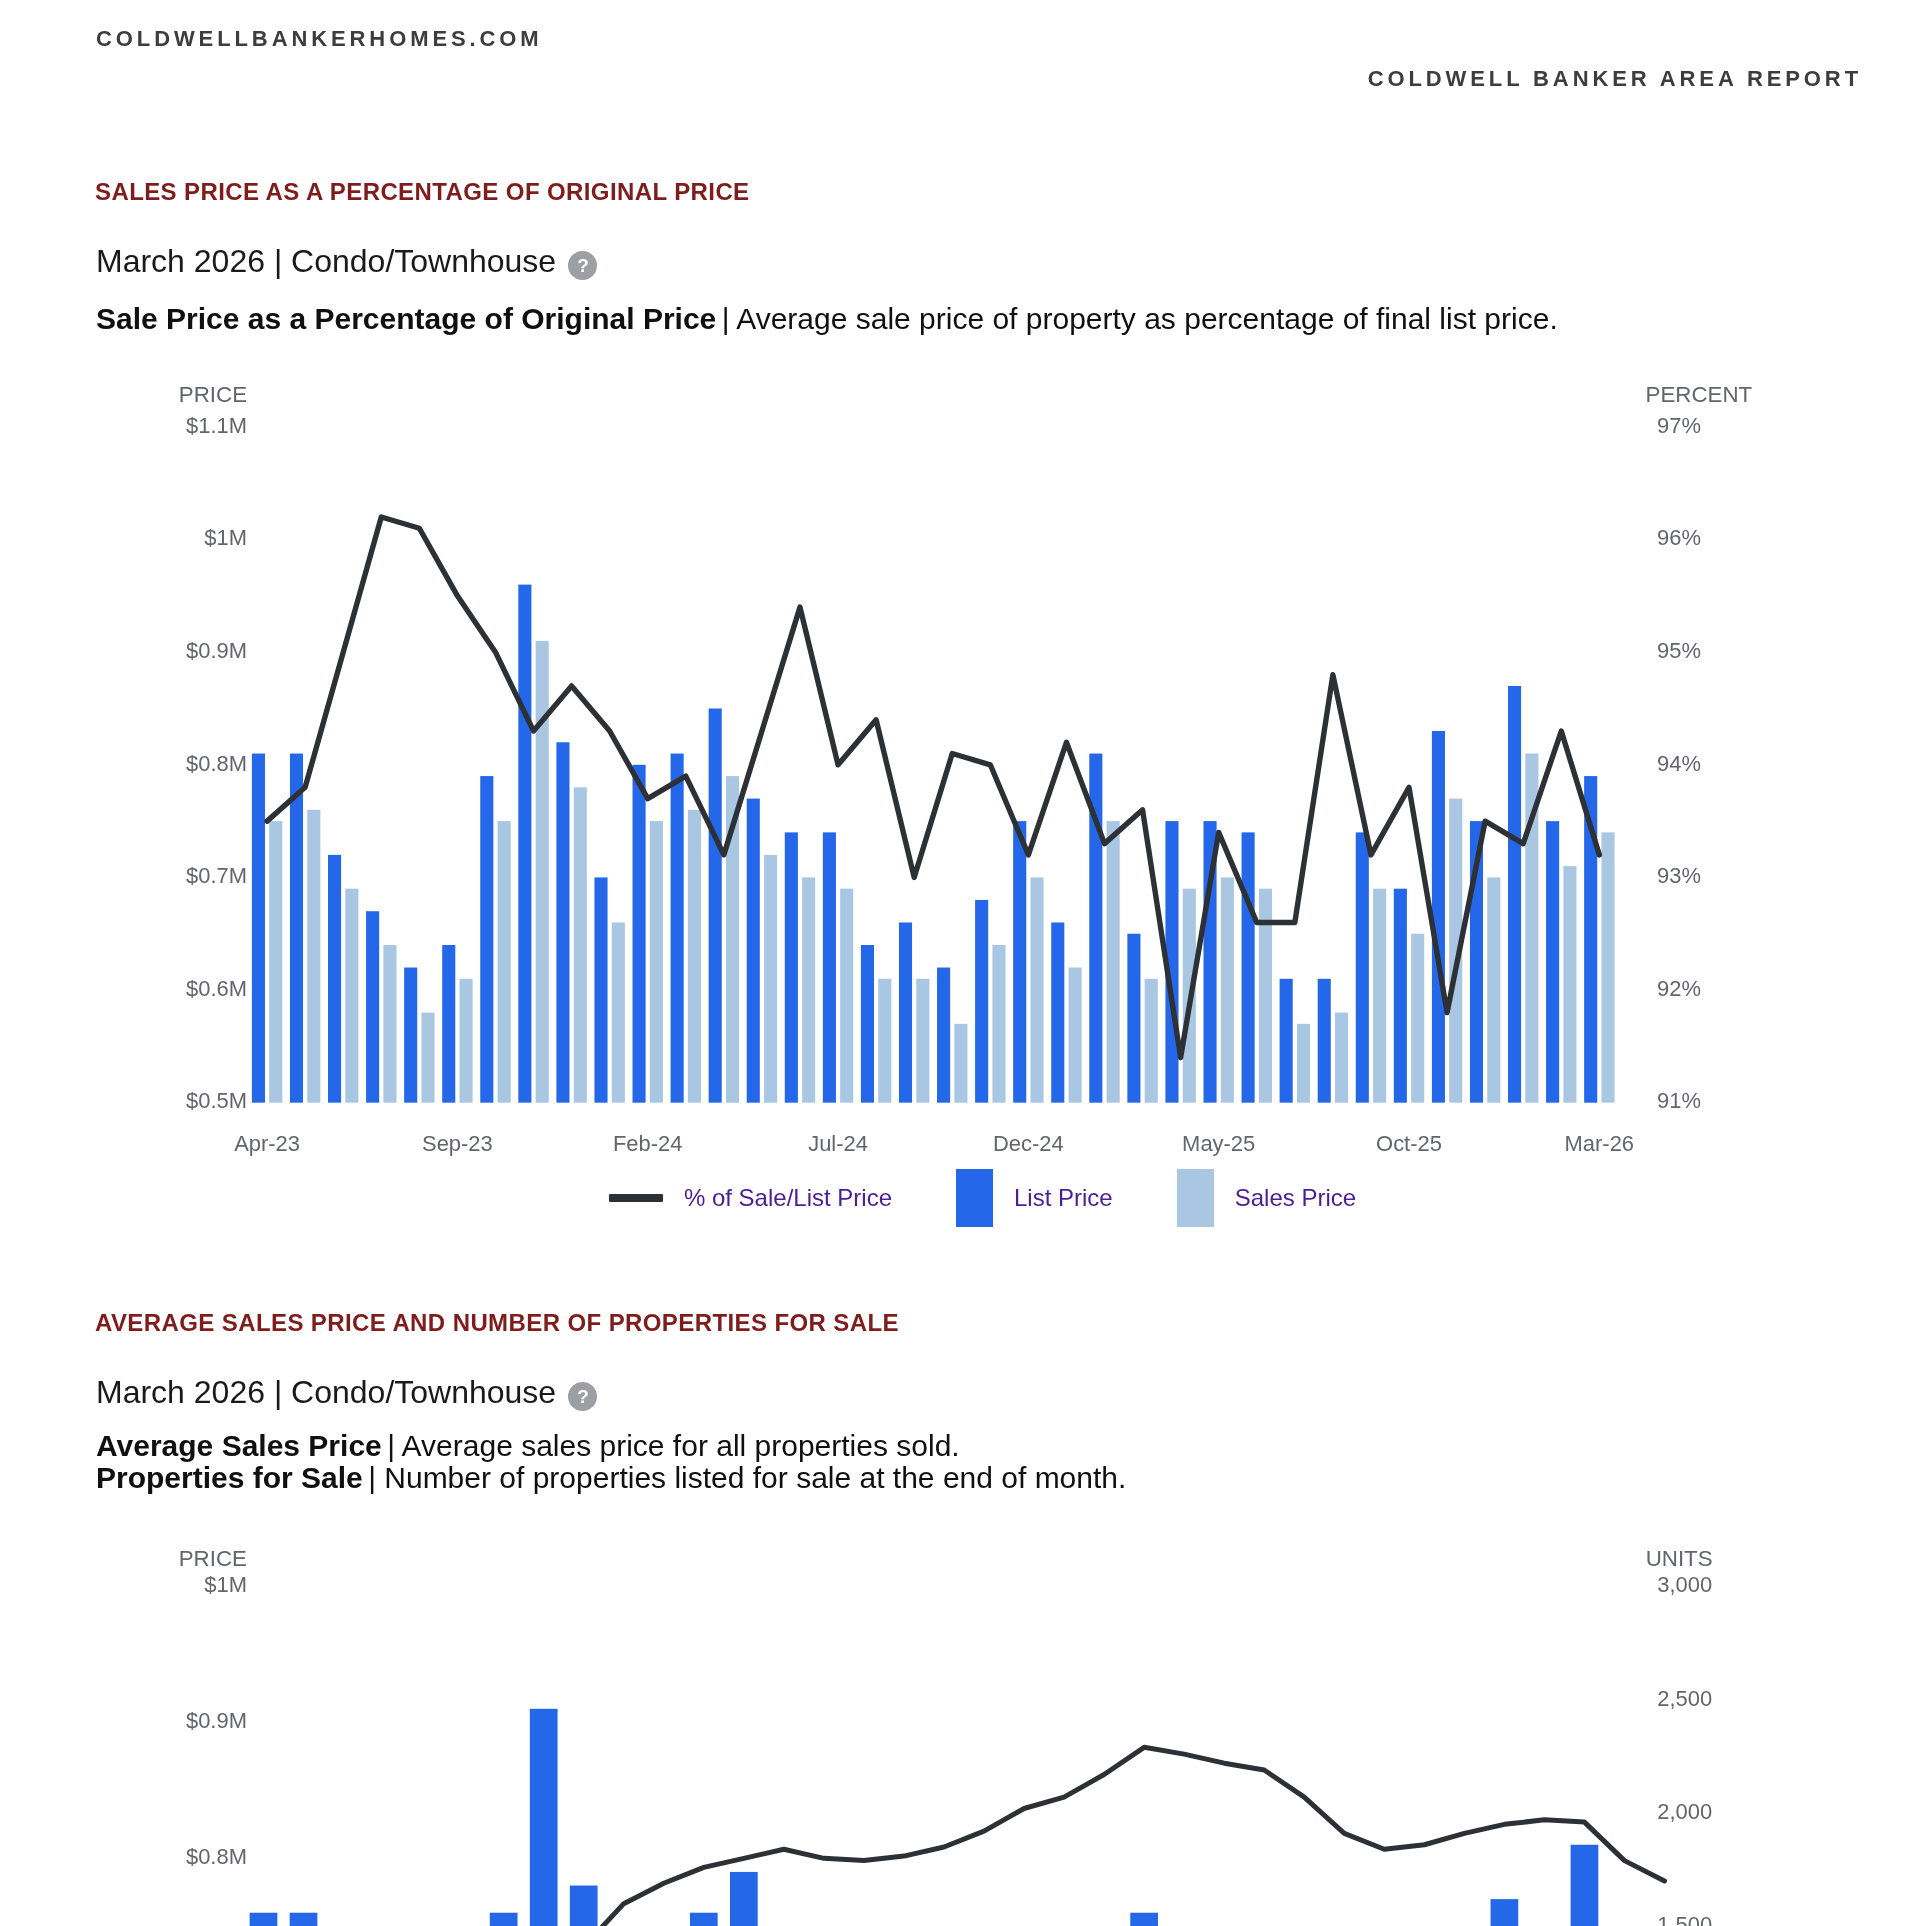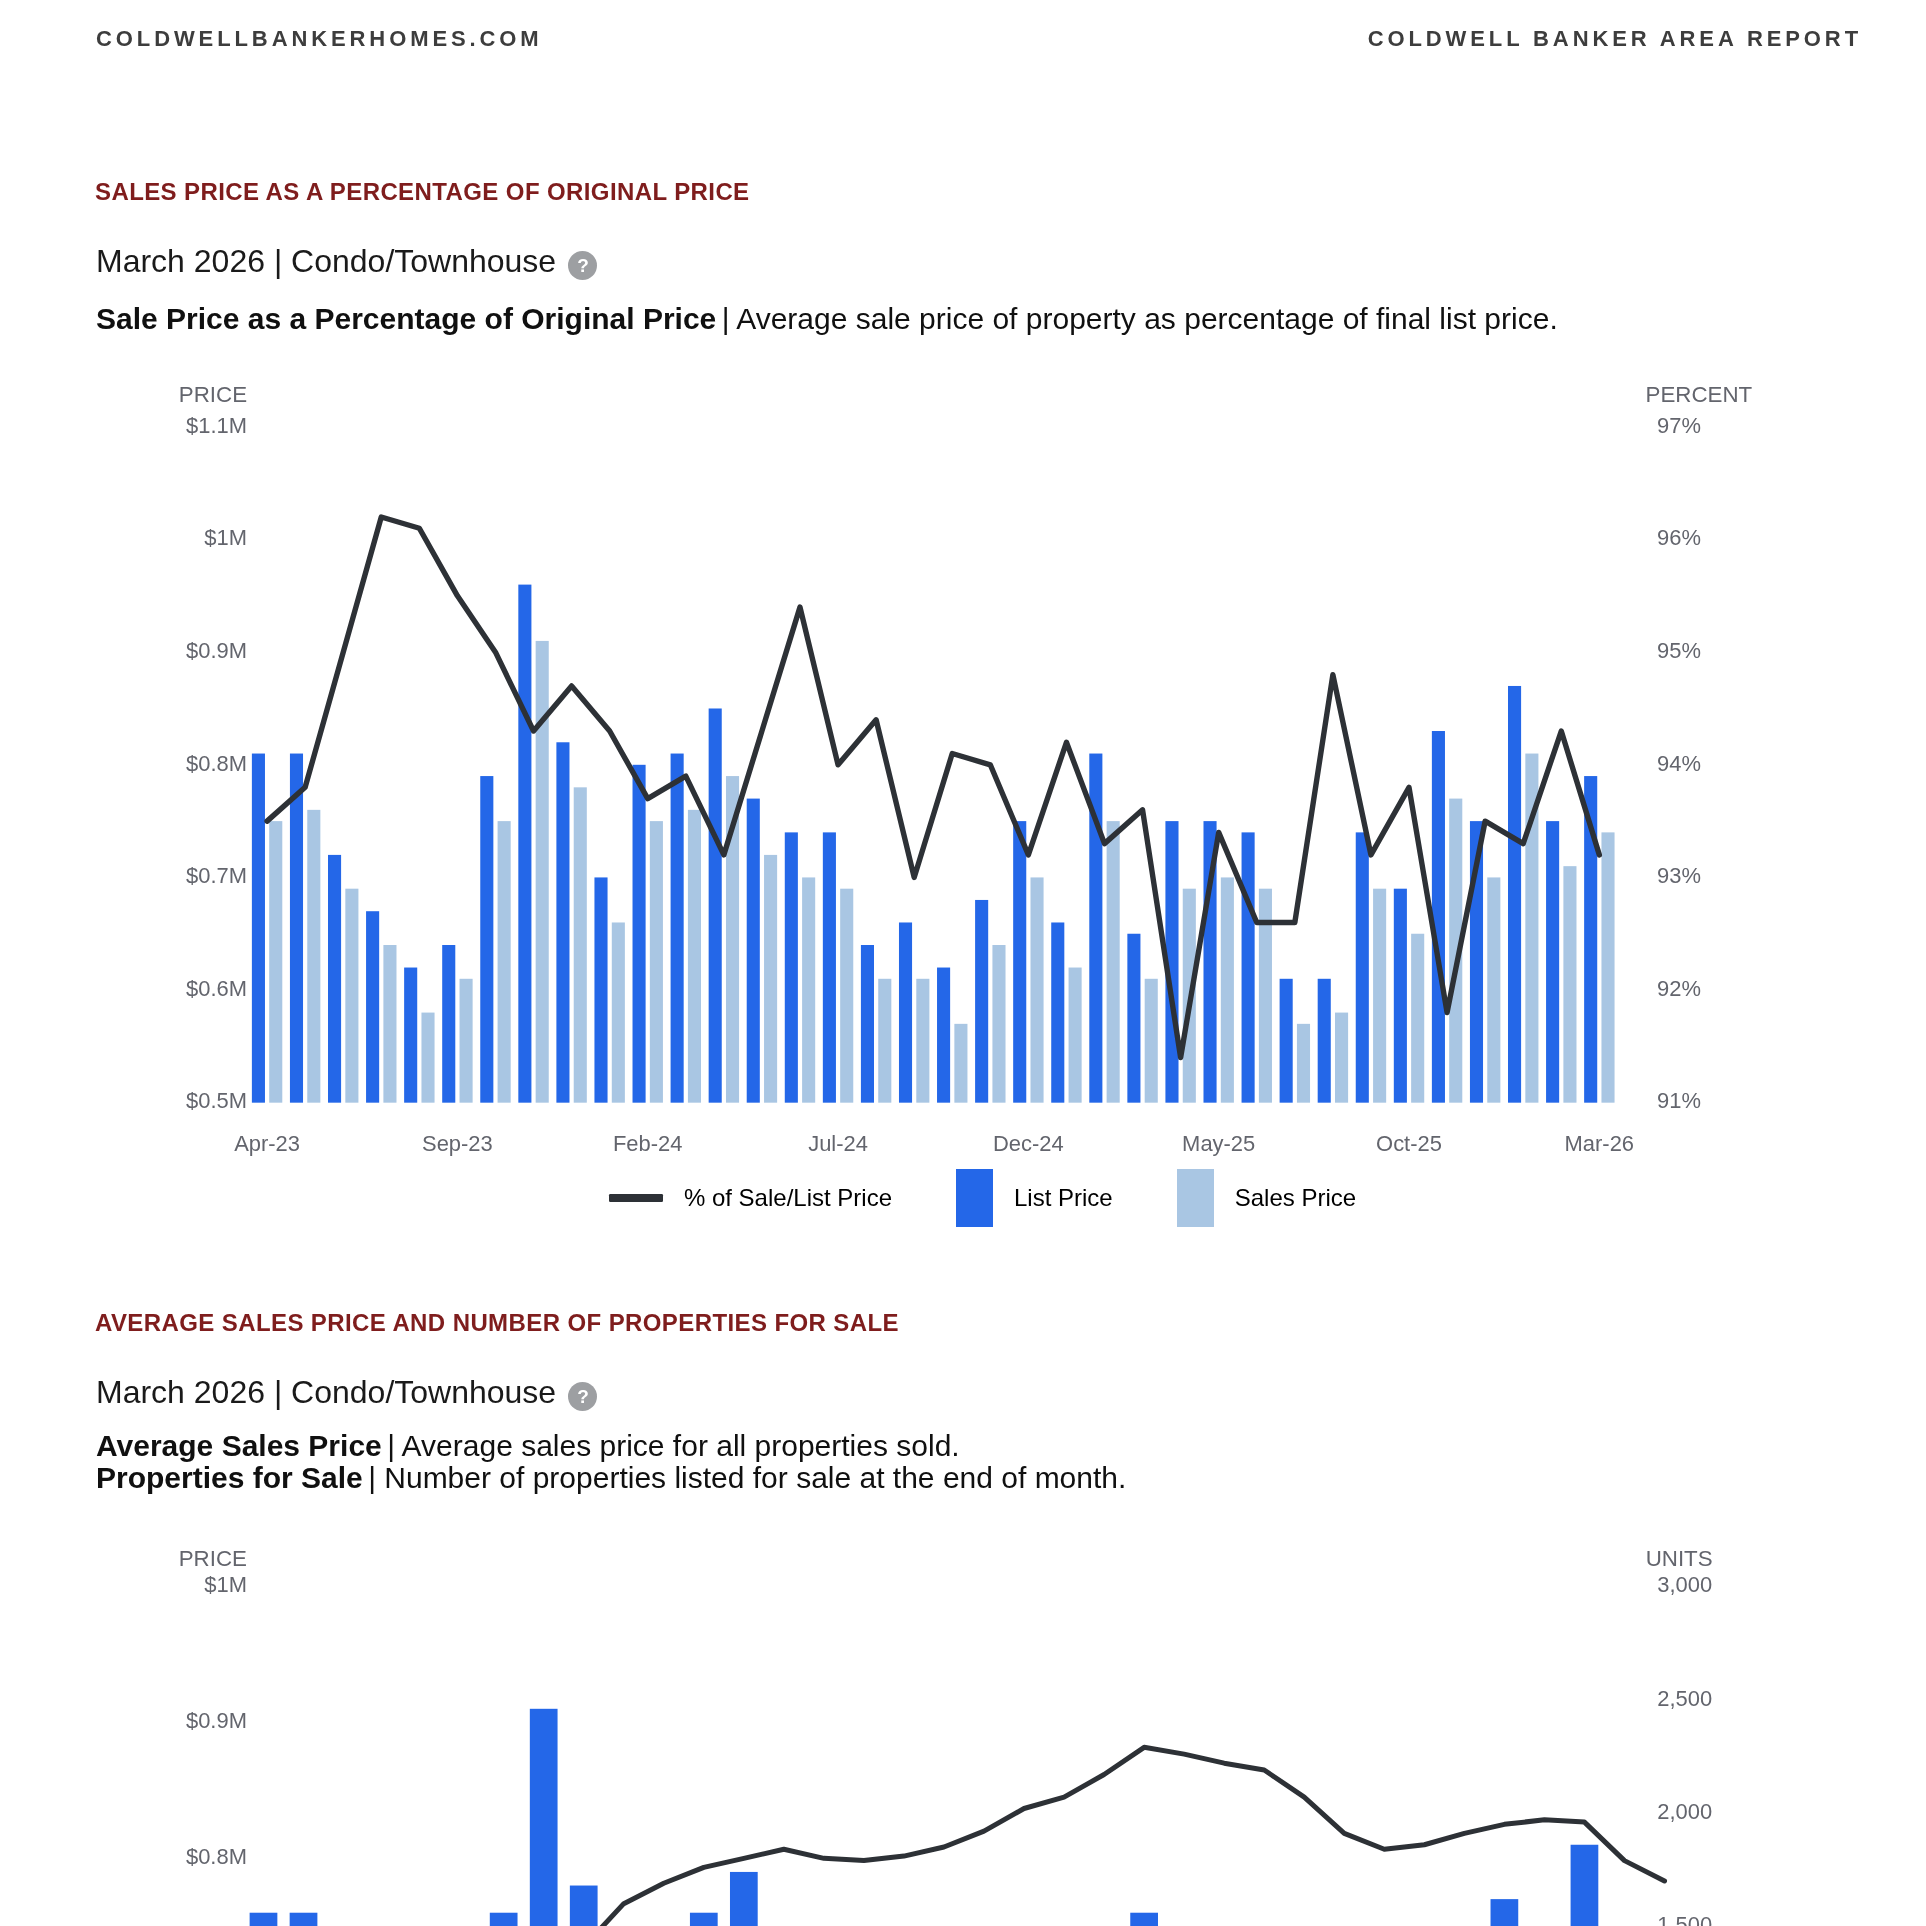--- a/index.html
+++ b/index.html
@@ -1,30 +1,30 @@
 <!DOCTYPE html>
 <html style="font-size:6.2px"><head>
 <meta charset="utf-8">
 <style>
   html,body{margin:0;padding:0;background:#ffffff;}
   .page{position:relative;width:1965px;height:2542px;background:#ffffff;overflow:hidden;
         font-family:"Liberation Sans","DejaVu Sans",sans-serif;color:#111;}
   .hdr{position:absolute;top:26px;font-size:22px;font-weight:700;letter-spacing:3.9px;color:#3d3d3d;white-space:nowrap;}
   .hdr-left{left:96px;}
-  .hdr-right{right:103px;}
+  .hdr-right{right:103px;margin-top:40px;}
   .sec-title{position:absolute;left:95px;font-size:24px;font-weight:700;color:#7f1d1d;letter-spacing:0.4px;white-space:nowrap;}
   .sec-sub{position:absolute;left:96px;font-size:32px;color:#1a1a1a;display:flex;align-items:flex-end;white-space:nowrap;}
   .help{display:inline-flex;width:29px;height:29px;border-radius:50%;background:#9d9fa2;color:#fff;
         font-size:19px;font-weight:700;align-items:center;justify-content:center;margin-left:12.3px;}
   .desc{position:absolute;left:96px;font-size:30px;color:#101010;line-height:32px;white-space:nowrap;}
   .desc b{font-weight:700;}
   .desc .rest{margin-left:5.4px;}
   .legend{position:absolute;left:0;width:1965px;display:flex;justify-content:center;align-items:center;gap:64px;}
   .leg-item{display:flex;align-items:center;gap:21px;}
-  .leg-label{font-size:24px;color:#000000;white-space:nowrap;}
+  .leg-label{font-size:24px;color:#4c1d95;white-space:nowrap;}
   .swatch-line{width:54px;height:7.7px;border-radius:1.2px;}
   .swatch-bar{width:37px;height:58px;}
   svg{position:absolute;left:0;}
   svg text{font-family:"Liberation Sans","DejaVu Sans",sans-serif;}
   .axis-title{font-size:58px;fill:#63656d;}
   .tick{font-size:57px;fill:#63656d;}
 </style>
 </head>
 <body>
 

